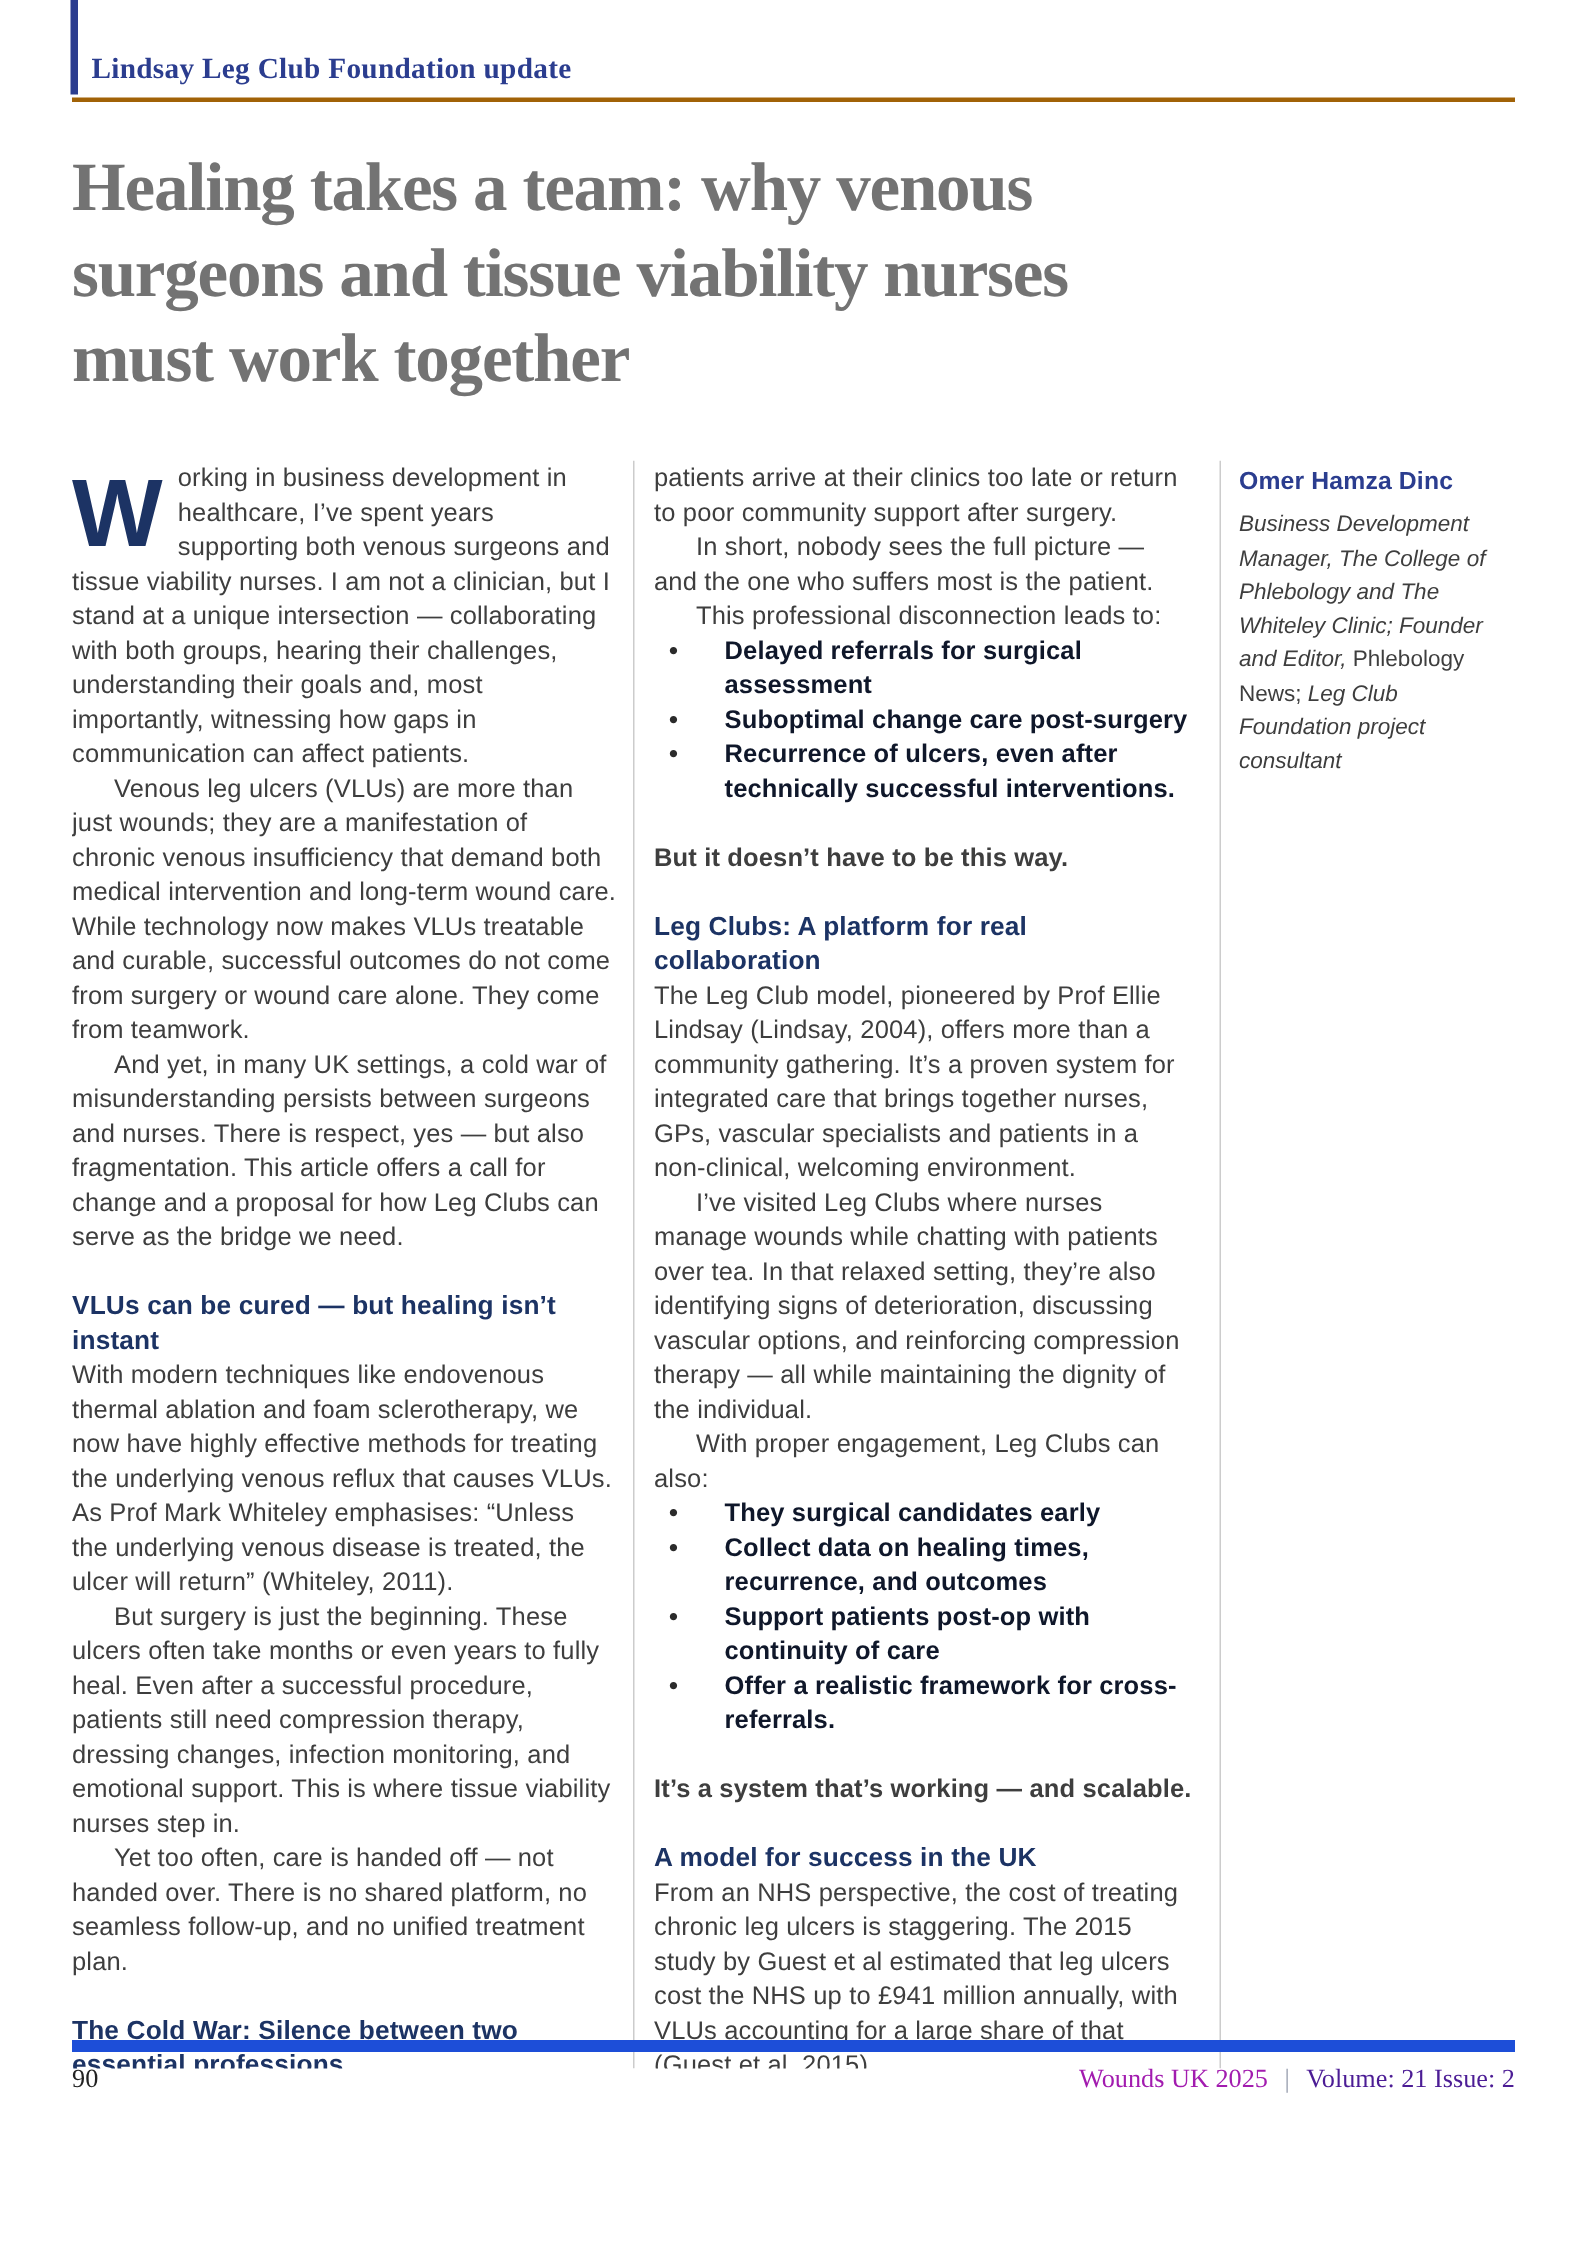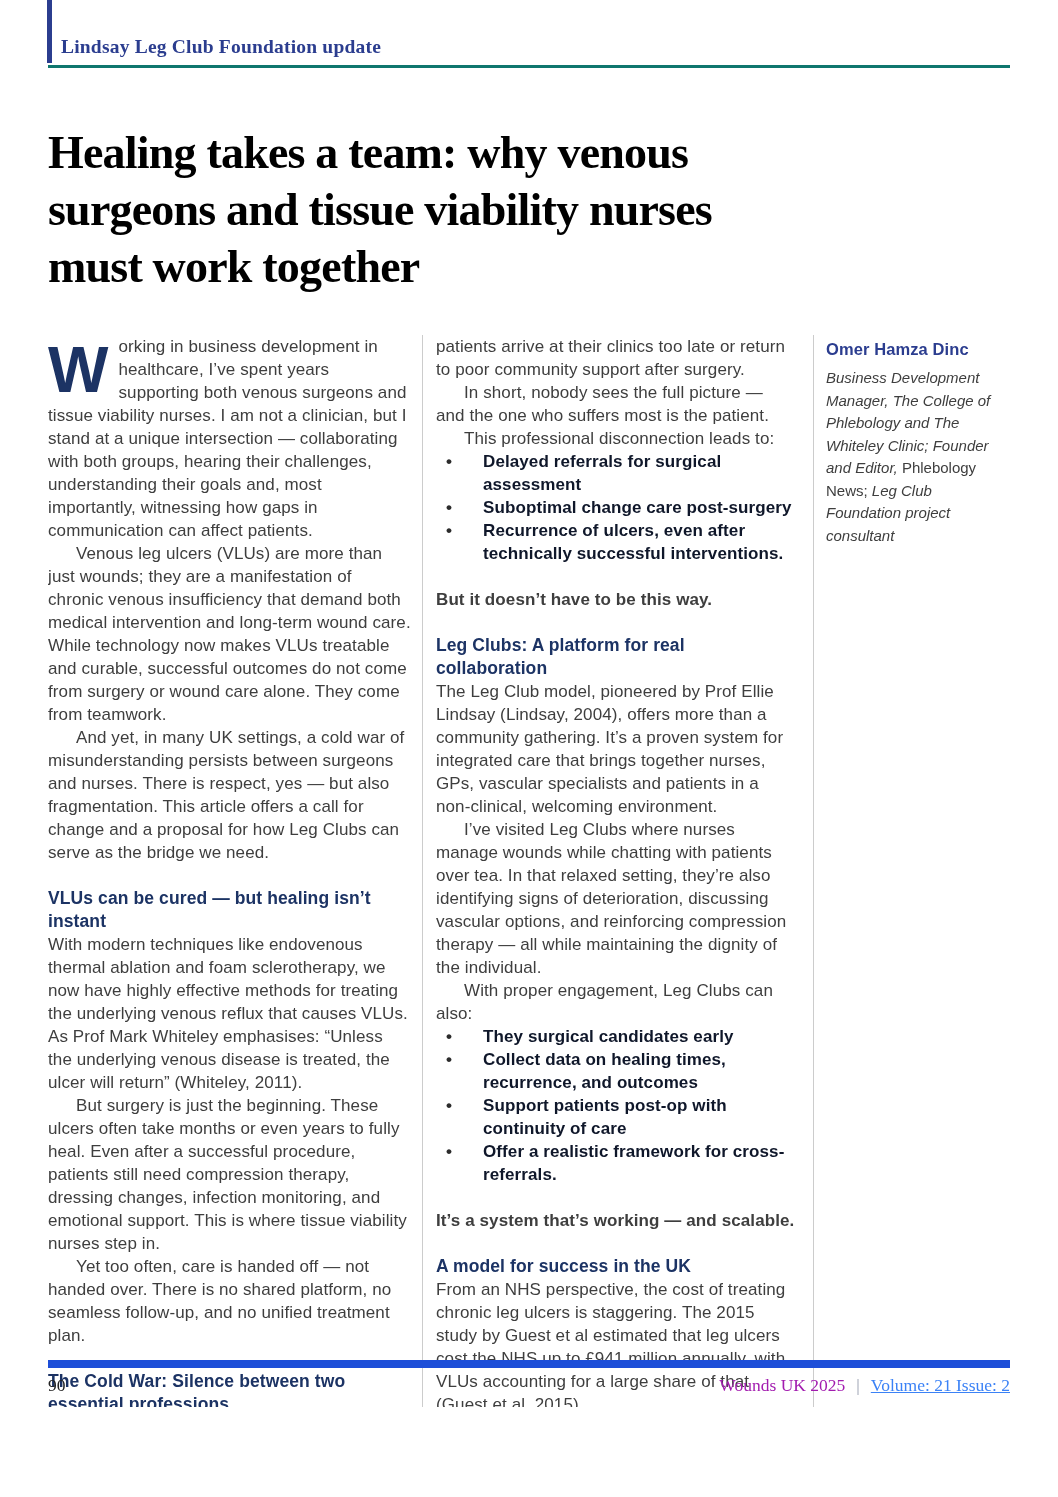--- a/index.html
+++ b/index.html
@@ -3,29 +3,29 @@
 <meta charset="utf-8">
 <style>
   * { margin:0; padding:0; box-sizing:border-box; }
   html,body { background:#ffffff; }
   body {
     width:1058px; height:1497px; position:relative; overflow:hidden;
     font-family:"Liberation Sans", sans-serif;
   }
   
   .kicker-bar { position:absolute; left:47px; top:0; width:5px; height:63px; background:#2b3d8f; }
-  .header { margin:0 48px; padding-top:36px; padding-bottom:7px; border-bottom:3px solid #0f766e; }
+  .header { margin:0 48px; padding-top:36px; padding-bottom:7px; border-bottom:3px solid #a16207; }
   .kicker {
     font-family:"Liberation Serif", serif; font-weight:bold;
     font-size:19.5px; color:#2b3d8f; padding-left:13px; letter-spacing:0.2px;
   }
   
   .title {
-    margin:56px 48px 0; font-family:"Liberation Serif", serif; font-weight:bold;
-    color:#000000; font-size:46px; line-height:57px; letter-spacing:-0.8px;
+    margin:28px 48px 0; font-family:"Liberation Serif", serif; font-weight:bold;
+    color:#737373; font-size:46px; line-height:57px; letter-spacing:-0.8px;
   }
   .title div { white-space:nowrap; }
   
   .columns { display:flex; margin:40px 48px 0; height:1072px; overflow:hidden; align-items:stretch; }
   .col1 { width:363px; flex:none; }
   .col2 { width:360px; flex:none; }
   .vdiv { width:1px; background:#cccccc; flex:none; }
   .vdiv1 { margin-left:11px; margin-right:13px; }
   .vdiv2 { margin-left:17px; margin-right:12px; }
   .sidebar { flex:1; padding-top:3px; }
@@ -56,21 +56,21 @@
   .footer {
     position:absolute; left:48px; right:48px; top:1360px;
     border-top:8px solid #1d4ed8; padding-top:7px;
     display:flex; justify-content:space-between; align-items:flex-end;
     font-family:"Liberation Serif", serif; font-size:17.5px;
   }
   .footer .page-num { color:#222222; }
   .footer .right { display:flex; gap:11px; align-items:baseline; }
   .footer .journal { color:#a21caf; }
   .footer .sep { color:#9aa0b0; }
-  .footer .vol { color:#3b82f6;text-decoration:underline; }
+  .footer .vol { color:#4c1d95; }
 </style>
 </head>
 <body>
 
 <div class="kicker-bar"></div>
 
 <div class="header">
   <div class="kicker">Lindsay Leg Club Foundation update</div>
 </div>
 

